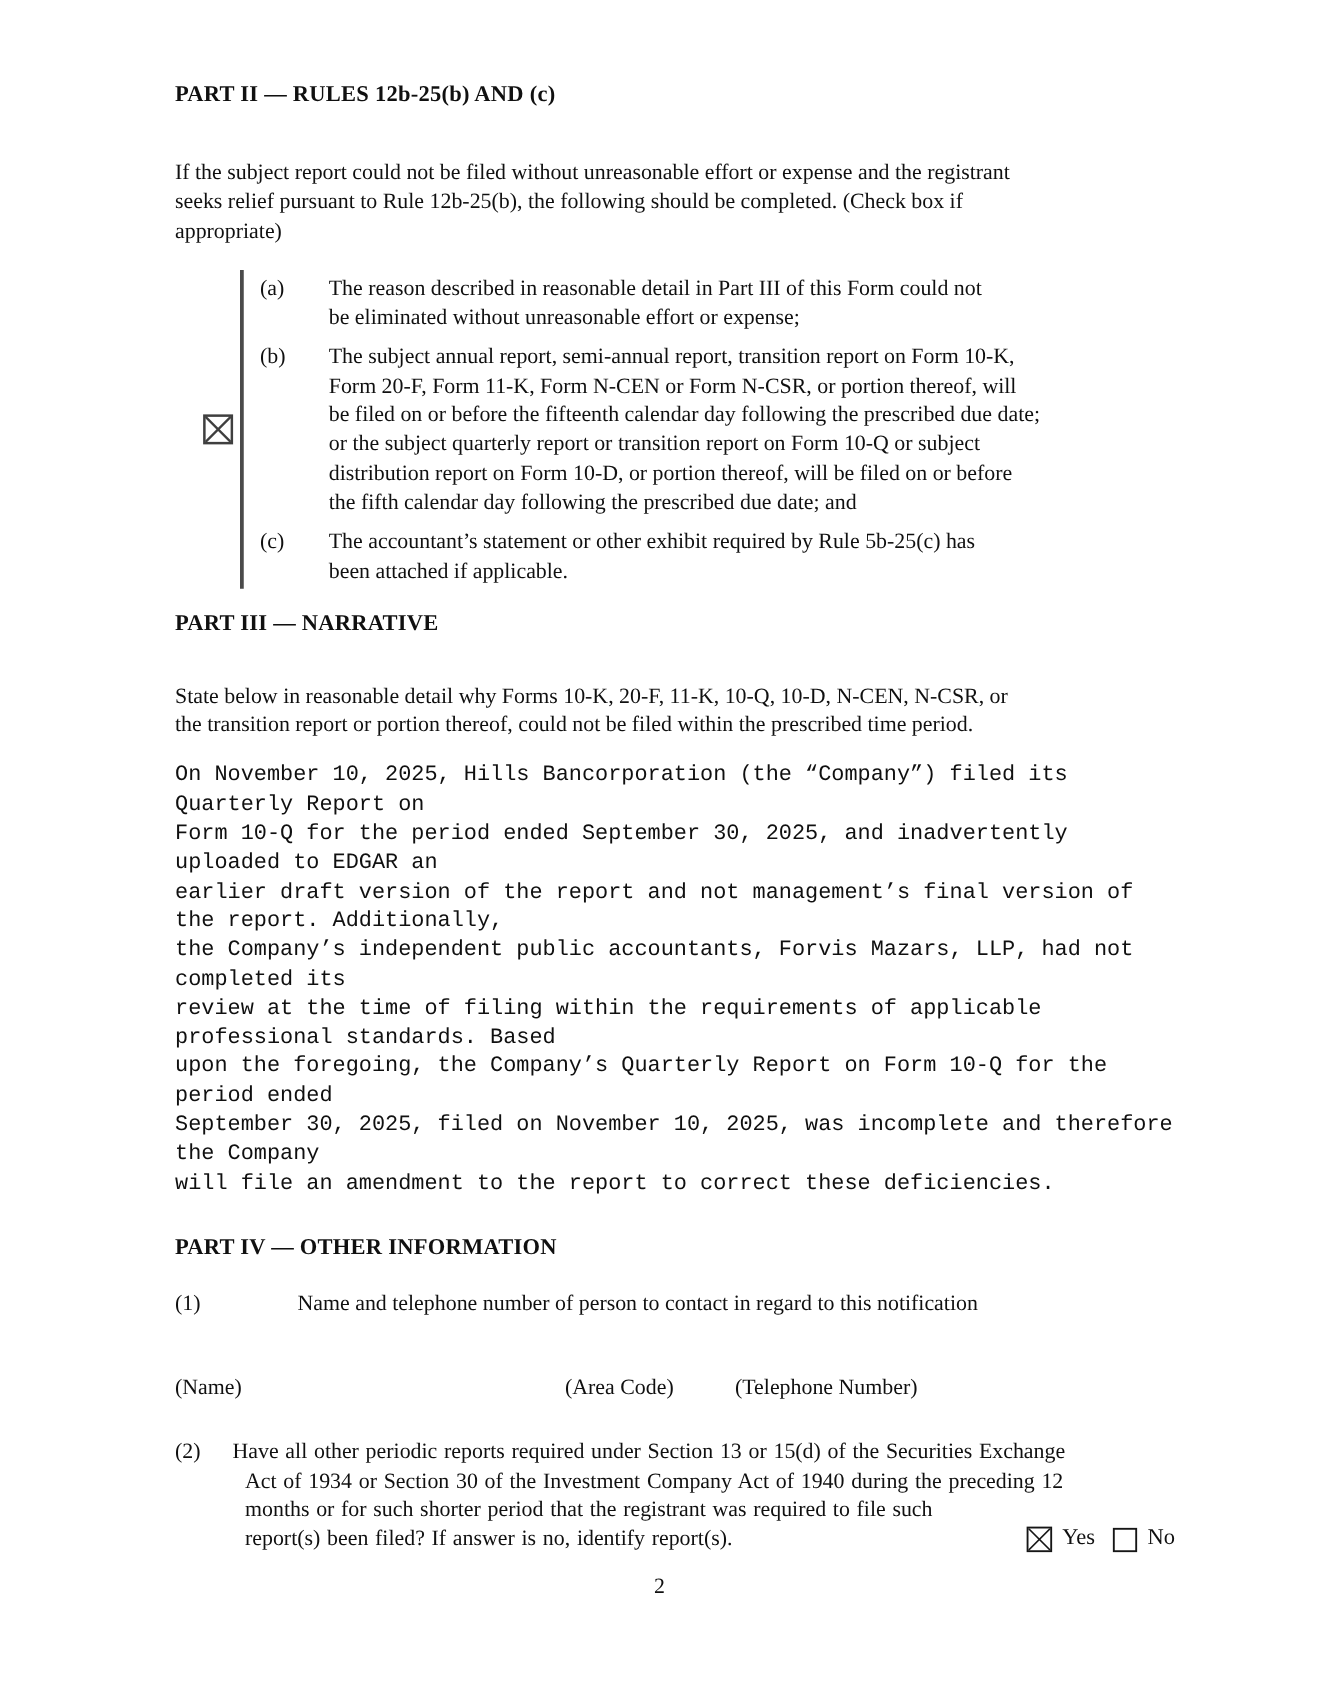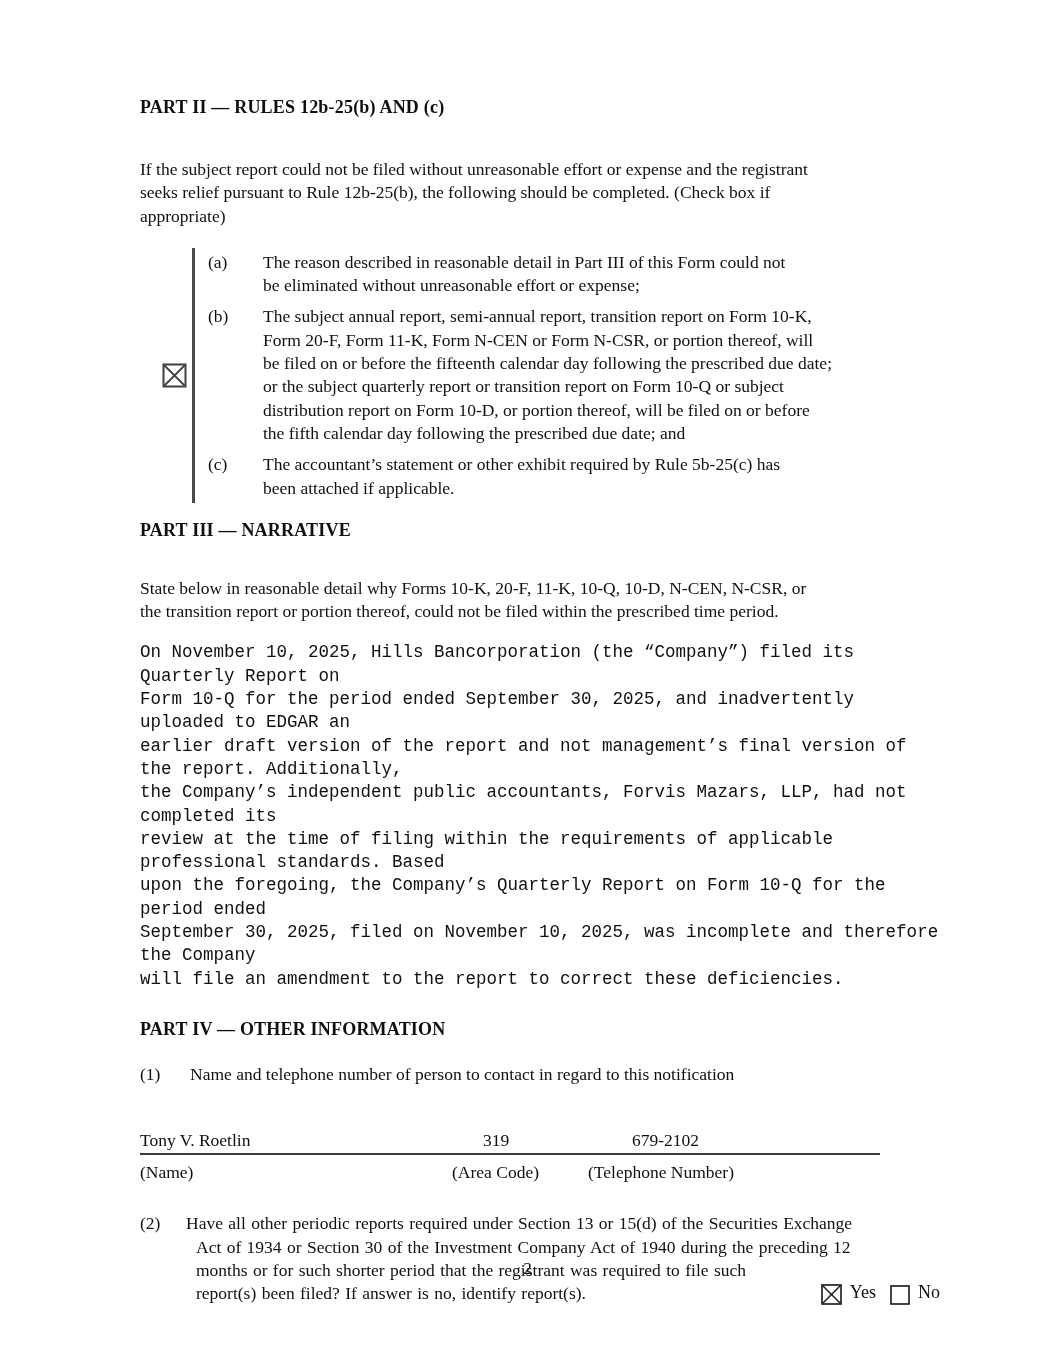--- a/index.html
+++ b/index.html
@@ -8,21 +8,21 @@
     width: 1055px;
     height: 1365px;
     font-family: "Liberation Serif", "DejaVu Serif", serif;
     color: #101010;
     position: relative;
     overflow: hidden;
   }
   .page {
     width: 1055px;
     height: 1365px;
-    padding: 96px 115px 0 140px;
+    padding: 64px 115px 0 140px;
     position: relative;
   }
   .section-heading {
     font-size: 18px;
     font-weight: bold;
     line-height: 22px;
     letter-spacing: 0.2px;
   }
   .body-text {
     font-size: 17.5px;
@@ -65,21 +65,21 @@
   .narrative { margin-top: 18px; font-family: Liberation Mono, monospace; }
   .part4-heading { margin-top: 27px; font-family: Liberation Serif, serif; }
 
   .numbered-item { display: flex; margin-top: 23px; }
   .num-label {
     width: 50px;
     flex: none;
     font-size: 17.5px;
     line-height: 23.3px;
   }
-  .num-text { flex: 1; }
+  .num-text { flex: 1; margin-left: 48px; }
 
   
   .contact { margin-top: 43px; width: 740px; }
   .contact-values {
     position: relative;
     height: 26px;
     border-bottom: 2px solid #3c3c3c;
     font-size: 17.5px;
     line-height: 24px;
   }
@@ -182,25 +182,20 @@
 will file an amendment to the report to correct these deficiencies.</div>
 
   <div class="section-heading part4-heading">PART IV — OTHER INFORMATION</div>
 
   <div class="numbered-item">
     <span class="num-label">(1)</span>
     <div class="num-text body-text">Name and telephone number of person to contact in regard to this notification</div>
   </div>
 
   <div class="contact">
-    <div class="contact-values">
-      <span class="contact-name">Tony V. Roetlin</span>
-      <span class="contact-area">319</span>
-      <span class="contact-phone">679-2102</span>
-    </div>
     <div class="contact-labels">
       <span class="label-name">(Name)</span>
       <span class="label-area">(Area Code)</span>
       <span class="label-phone">(Telephone Number)</span>
     </div>
   </div>
 
   <div class="numbered-item item2">
     <span class="num-label">(2)</span>
     <div class="num-text body-text">Have all other periodic reports required under Section 13 or 15(d) of the Securities Exchange

